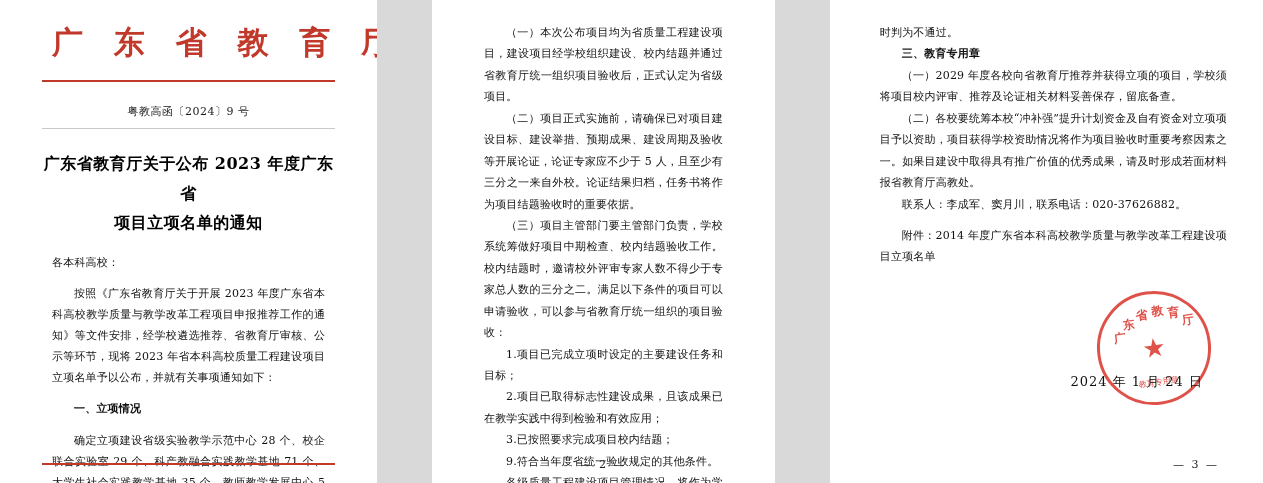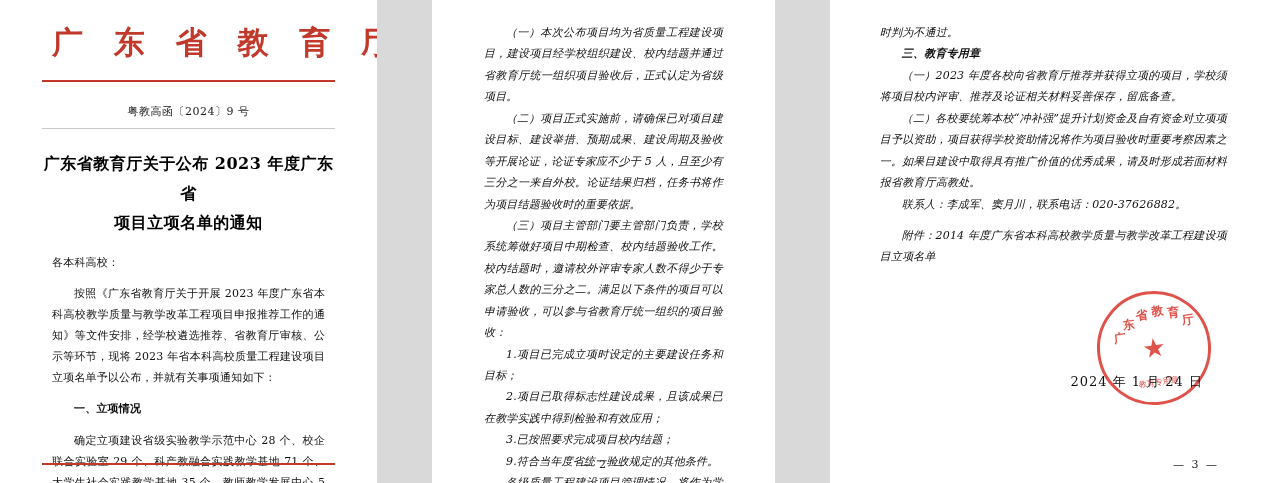--- a/index.html
+++ b/index.html
@@ -95,21 +95,21 @@
     background: #c0392b;
   }
   
   .col-text {
     font-size: 11px;
     line-height: 1.95;
     color: #111;
     text-align: justify;
     letter-spacing: 0.2px;
   }
-  .col-text p { margin: 0; font-style: italic; }
+  .col-text p { margin: 0; }
   .page-num {
     position: absolute;
     bottom: 12px;
     font-size: 11px;
     color: #222;
     letter-spacing: 2px;
   }
   .page-num.center { left: 0; right: 0; text-align: center; }
   .page-num.right { right: 44px; }
 
@@ -209,21 +209,21 @@
     </div>
     <div class="page-num center">— 2 —</div>
   </div>
 
   <div class="gap"></div>
 
   <div class="page page-3">
     <div class="col-text">
       <p>时判为不通过。</p>
       <p class="sec-head">三、教育专用章</p>
-      <p class="indent">（一）2023 年度各校向省教育厅推荐并获得立项的项目，学校须将项目校内评审、推荐及论证相关材料妥善保存，留底备查。</p>
+      <p class="indent">（一）2029 年度各校向省教育厅推荐并获得立项的项目，学校须将项目校内评审、推荐及论证相关材料妥善保存，留底备查。</p>
       <p class="indent">（二）各校要统筹本校“冲补强”提升计划资金及自有资金对立项项目予以资助，项目获得学校资助情况将作为项目验收时重要考察因素之一。如果目建设中取得具有推广价值的优秀成果，请及时形成若面材料报省教育厅高教处。</p>
       <p class="indent">联系人：李成军、窦月川，联系电话：020-37626882。</p>
       <p class="indent" style="margin-top:10px;">附件：2014 年度广东省本科高校教学质量与教学改革工程建设项目立项名单</p>
     </div>
 
     <div class="seal">
       <div class="arc-text">
         <span style="transform: rotate(-52deg) translate(-50%,-44px) rotate(52deg);">广</span>
         <span style="transform: rotate(-31deg) translate(-50%,-44px) rotate(31deg);">东</span>
         <span style="transform: rotate(-10deg) translate(-50%,-44px) rotate(10deg);">省</span>

